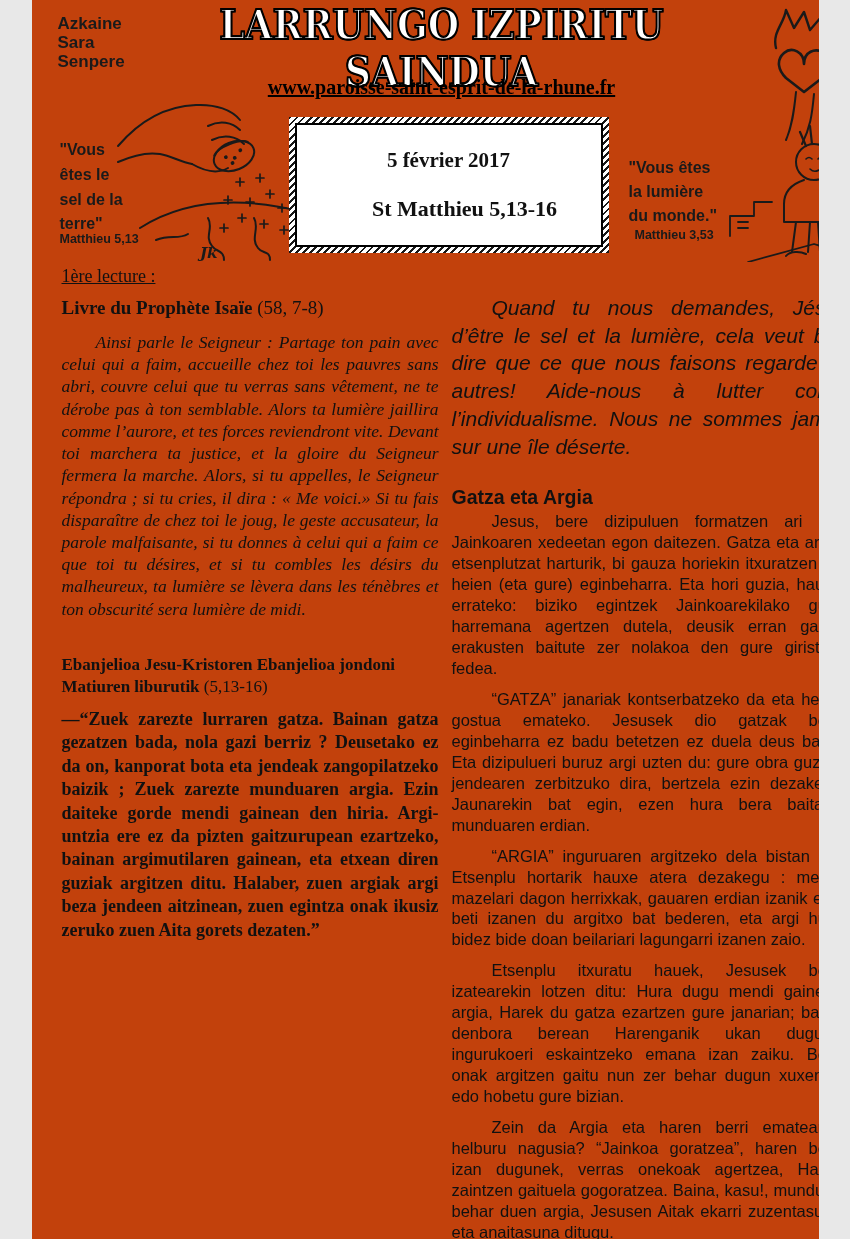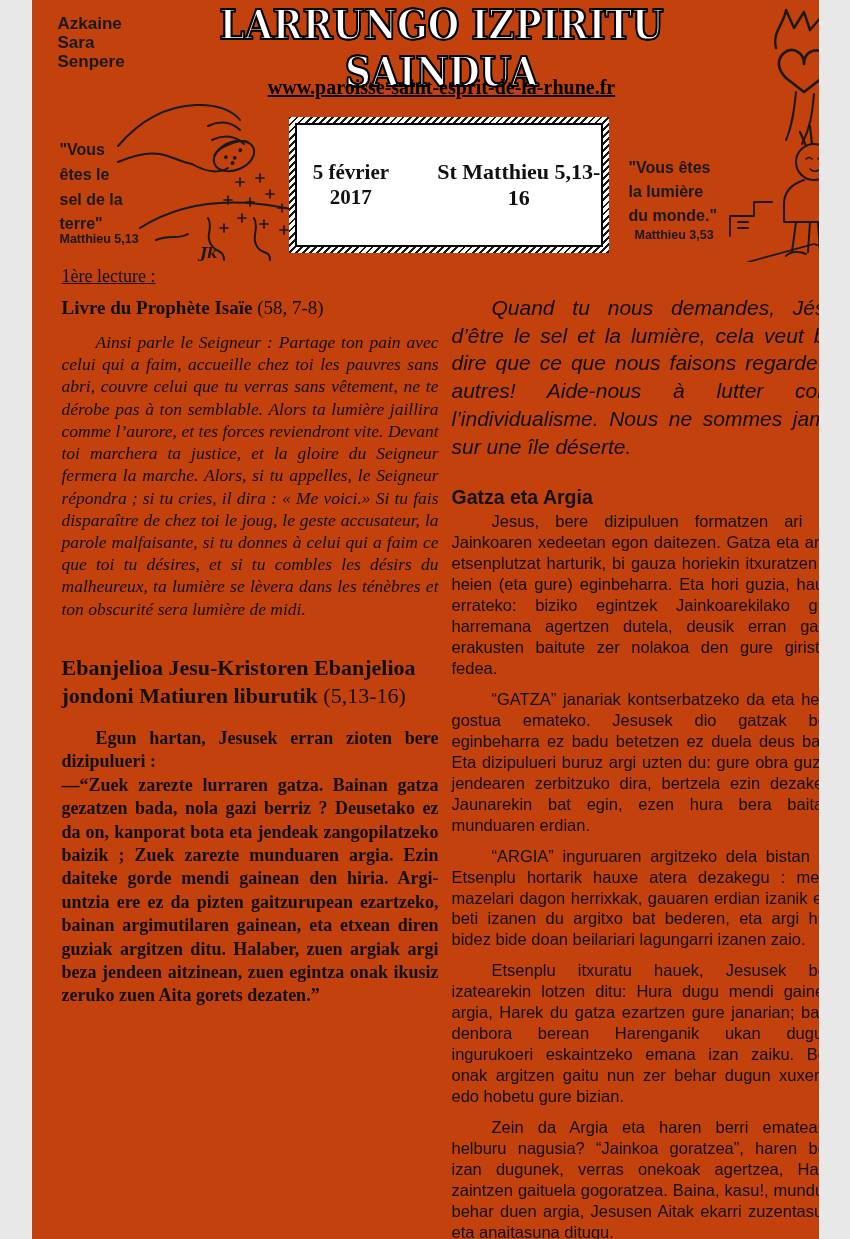--- a/index.html
+++ b/index.html
@@ -42,21 +42,21 @@
   .salt-illustration { position:absolute; left:80px; top:96px; }
 
   .date-box {
     position:absolute; left:257px; top:117px; width:320px; height:136px;
     box-sizing:border-box; padding:6px;
     background:repeating-linear-gradient(135deg,#181818 0 2px,#fff 2px 5px);
   }
   .date-box-inner {
     box-sizing:border-box; width:100%; height:100%;
     background:#fff; border:2px solid #000;
-    display:flex; flex-direction:row; align-items:center; justify-content:space-evenly;
+    display:flex; flex-direction:column; align-items:center; justify-content:space-evenly;
     text-align:center;
   }
   .date-line1 { font-weight:bold; font-size:21px; }
   .date-line2 { font-weight:bold; font-size:31px; }
   .date-line2 sup { font-size:18px; }
   .date-line3 { font-weight:bold; font-size:22px;margin-left:32px; }
 
   .light-caption {
     position:absolute; left:597px; top:156px; width:118px;
     font-family:"Liberation Sans", sans-serif; font-weight:bold;
@@ -75,21 +75,21 @@
   .col-right { position:absolute; left:420px; top:294px; width:402px;
                font-family:"Liberation Sans", sans-serif; }
 
   .lecture-label { font-size:18px; text-decoration:underline; margin:0 0 10px 0; }
   .reading-title { font-size:19px; margin:0 0 12px 0; }
   .reading-title b { font-weight:bold; }
   .reading-text {
     font-style:italic; font-size:17.5px; line-height:1.27; text-align:justify;
     text-indent:34px; margin:0;
   }
-  .gospel-title { font-weight:bold; font-size:22px; line-height:1.3; margin:34px 0 16px 0; }
+  .gospel-title { font-weight:bold; font-size:17px; line-height:1.3; margin:34px 0 10px 0; }
   .gospel-title .ref { font-weight:normal; }
   .gospel-intro { font-weight:bold; font-size:18px; line-height:1.3; text-align:justify;
                   text-indent:34px; margin:0; }
   .gospel-text { font-weight:bold; font-size:18px; line-height:1.3; text-align:justify; margin:0; }
 
   .prayer { font-style:italic; font-size:21px; line-height:1.32; text-align:justify;
             text-indent:40px; margin:0 0 26px 0; }
   .basque-heading { font-weight:bold; font-size:19.5px; margin:0 0 2px 0; }
   .basque-par { font-size:16.5px; line-height:1.27; text-align:justify;
                 text-indent:40px; margin:0 12px 10px 0; }
@@ -183,21 +183,20 @@
 la  lumière
 du monde."</div>
   <div class="light-ref">Matthieu 3,53</div>
 
   <div class="col-left">
     <p class="lecture-label">1ère lecture : </p>
     <p class="reading-title"><b>Livre du Prophète Isaïe</b><span> (58, 7-8)</span></p>
     <p class="reading-text">Ainsi parle le Seigneur : Partage ton pain avec celui qui a faim, accueille chez toi les pauvres sans abri, couvre celui que tu verras sans vêtement, ne te dérobe pas à ton semblable. Alors ta lumière jaillira comme l’aurore, et tes forces reviendront vite. Devant toi marchera ta justice, et la gloire du Seigneur fermera la marche. Alors, si tu appelles, le Seigneur répondra ; si tu cries, il dira : « Me voici.» Si tu fais disparaître de chez toi le joug, le geste accusateur, la parole malfaisante, si tu donnes à celui qui a faim ce que toi tu désires, et si tu combles les désirs du malheureux, ta lumière se lèvera dans les ténèbres et ton obscurité sera lumière de midi.</p>
 
     <p class="gospel-title"><span>Ebanjelioa Jesu-Kristoren Ebanjelioa jondoni Matiuren liburutik</span><span class="ref"> (5,13-16)</span></p>
-    <p class="gospel-intro">Egun hartan, Jesusek erran zioten bere dizipulueri :</p>
     <p class="gospel-text">—“Zuek zarezte lurraren gatza. Bainan gatza gezatzen bada, nola gazi berriz ? Deusetako ez da on, kanporat bota eta jendeak zangopilatzeko baizik ; Zuek zarezte munduaren argia. Ezin daiteke gorde mendi gainean den hiria. Argi-untzia ere ez da pizten gaitzurupean ezartzeko, bainan argimutilaren gainean, eta etxean diren guziak argitzen ditu. Halaber, zuen argiak argi beza jendeen aitzinean, zuen egintza onak ikusiz zeruko zuen Aita gorets dezaten.”</p>
   </div>
 
   <div class="col-right">
     <p class="prayer">Quand tu nous demandes, Jésus, d’être le sel et la  lumière, cela veut bien dire que ce que nous faisons regarde les autres! Aide-nous à lutter contre l’individualisme. Nous ne sommes jamais sur une île déserte.</p>
     <p class="basque-heading">Gatza eta Argia</p>
     <p class="basque-par">Jesus, bere dizipuluen formatzen ari da, Jainkoaren xedeetan egon daitezen. Gatza eta argia etsenplutzat harturik, bi gauza horiekin itxuratzen du heien (eta gure) eginbeharra. Eta hori guzia, hauxe errateko: biziko egintzek Jainkoarekilako gure harremana agertzen dutela, deusik erran gabe, erakusten baitute zer nolakoa den gure giristino fedea.</p>
     <p class="basque-par">“GATZA” janariak kontserbatzeko da eta heieri gostua emateko. Jesusek dio gatzak bere eginbeharra ez badu betetzen ez duela deus balio. Eta dizipulueri buruz argi uzten du: gure obra guziak jendearen zerbitzuko dira, bertzela ezin dezakegu Jaunarekin bat egin, ezen hura bera baitago munduaren erdian.</p>
     <p class="basque-par">“ARGIA” inguruaren argitzeko dela bistan da. Etsenplu hortarik hauxe atera dezakegu : mendi mazelari dagon herrixkak, gauaren erdian izanik ere, beti izanen du argitxo bat bederen, eta argi hura bidez bide doan beilariari lagungarri izanen zaio.</p>
     <p class="basque-par">Etsenplu itxuratu hauek, Jesusek bere izatearekin lotzen ditu: Hura dugu mendi gaineko argia, Harek du gatza ezartzen gure janarian; baina denbora berean Harenganik ukan duguna ingurukoeri eskaintzeko emana izan zaiku. Berri onak argitzen gaitu nun zer behar dugun xuxendu edo hobetu gure bizian.</p>

